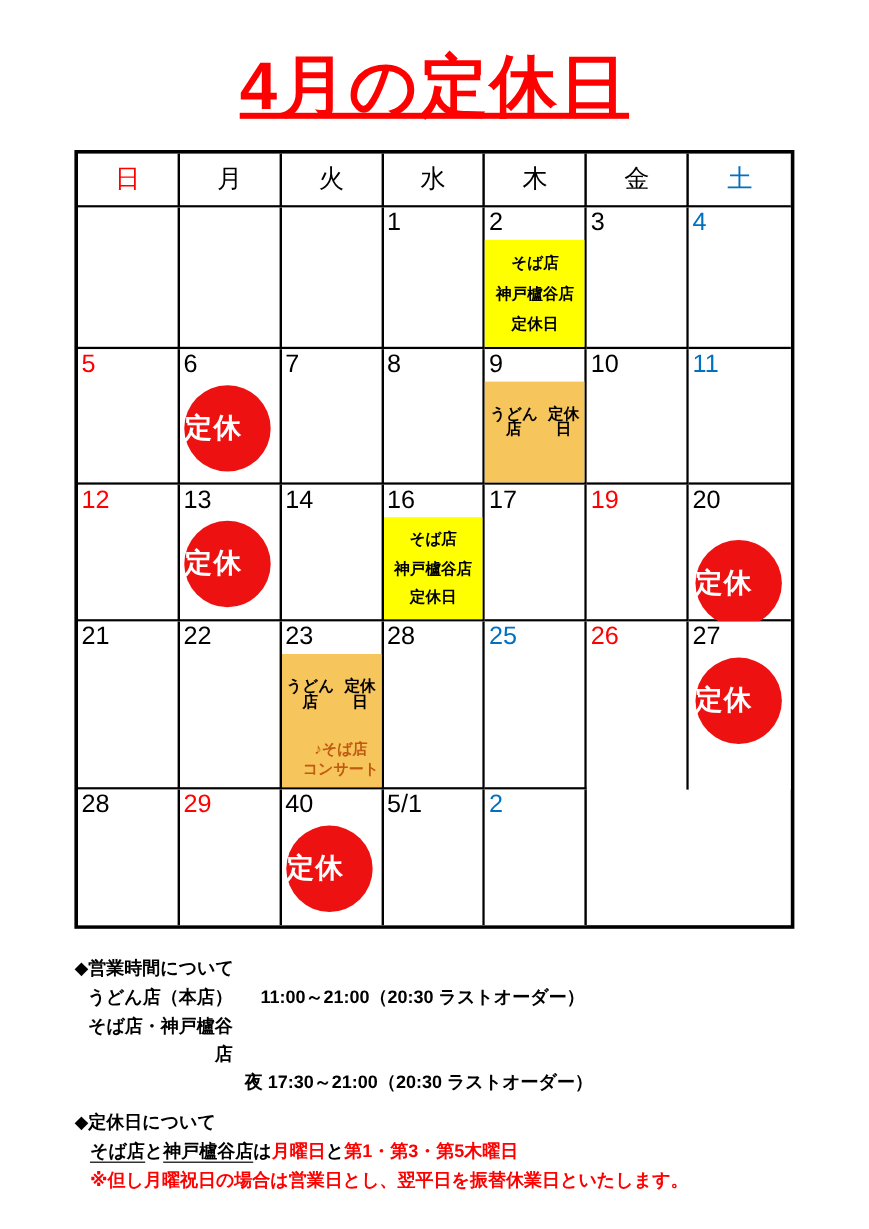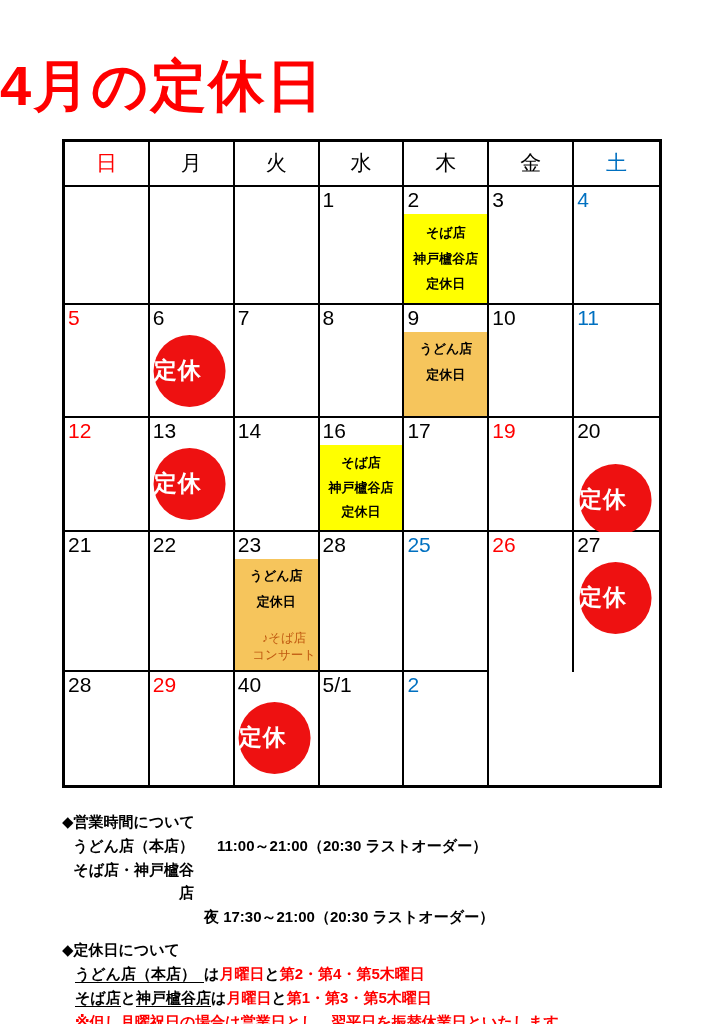--- a/index.html
+++ b/index.html
@@ -2,23 +2,23 @@
 <html lang="ja" style="--title-red: #ff0000; --sunday-red: #ff0000; --saturday-blue: #0070c0; --stamp-red: #ee1111; --soba-box-yellow: #ffff00; --udon-box-orange: #f6c55c; --event-text-orange: #c05a11; --border-black: #000000;"><head>
 <meta charset="utf-8">
 <style>
   html,body{margin:0;padding:0;background:#fff;}
   body{
     width:724px;height:1024px;overflow:hidden;position:relative;
     font-family:"Liberation Sans","DejaVu Sans",sans-serif;color:#000;
   }
   
   .title{
-    margin:48px 0 0;
+    margin:34px 0 0;text-align:center;
     font-size:56px;font-weight:bold;letter-spacing:2px;
-    color:var(--title-red,#ff0000);line-height:1.35;
+    color:var(--title-red,#ff0000);line-height:1.35;text-decoration:underline;
   }
   
   .calendar{
     width:594px;margin:15px 0 0 62px;
     display:grid;grid-template-columns:repeat(7,1fr);
     grid-template-rows:45px 118px 113px 114px 140px 113px;
     border:3px solid var(--border-black,#000);
   }
   .wd,.cell{border-right:2px solid var(--border-black,#000);border-bottom:2px solid var(--border-black,#000);}
   .calendar > :nth-child(7n){border-right:none;}
@@ -43,26 +43,26 @@
   .box{
     position:absolute;left:0;right:0;bottom:0;top:27px;
     text-align:center;font-size:13px;font-weight:bold;line-height:1;
   }
   .box.yellow{
     background:var(--soba-box-yellow,#ffff00);
     display:flex;flex-direction:column;justify-content:space-evenly;
   }
   .box.orange{
     background:var(--udon-box-orange,#f6c55c);
-    display:flex;flex-direction:column;row-gap:13px;padding-top:10px;box-sizing:border-box;
+    display:flex;flex-direction:row;row-gap:13px;padding-top:20px;box-sizing:border-box;
   }
   .event{
     position:absolute;left:16px;right:0;bottom:5px;
     color:var(--event-text-orange,#c05a11);
-    font-size:12.5px;font-weight:normal;line-height:1.4;
+    font-size:12.5px;font-weight:bold;line-height:1.4;
   }
   
   .info{margin:22px 0 0 62px;font-size:15px;font-weight:bold;line-height:23px;}
   .sec-head{margin:0;}
   .hours-row{display:flex;margin-top:1px;}
   .h-label{width:132px;text-align:right;flex:none;}
   .h-val{margin-left:10px;}
   .h-val.shift{padding-left:13px;}
   .closed-block{margin-top:10px;}
   .c-line{margin:1px 0 0 13px;}
@@ -231,20 +231,17 @@
     <span class="h-label">そば店・神戸櫨谷店</span>
   </div>
   <div class="hours-row">
     <span class="h-label"></span>
     <span class="h-val">夜 17:30～21:00（20:30 ラストオーダー）</span>
   </div>
 
   <div class="closed-block">
     <p class="sec-head">◆定休日について</p>
     <div class="c-line">
-      <span class="u u-pad">うどん店（本店）</span><span>は</span><span class="r">月曜日</span><span>と</span><span class="r">第2・第4・第5木曜日</span>
-    </div>
-    <div class="c-line">
       <span class="u">そば店</span><span>と</span><span class="u">神戸櫨谷店</span><span>は</span><span class="r">月曜日</span><span>と</span><span class="r">第1・第3・第5木曜日</span>
     </div>
     <div class="c-line r">※但し月曜祝日の場合は営業日とし、翌平日を振替休業日といたします。</div>
   </div>
 </div>
 
 </body></html>

